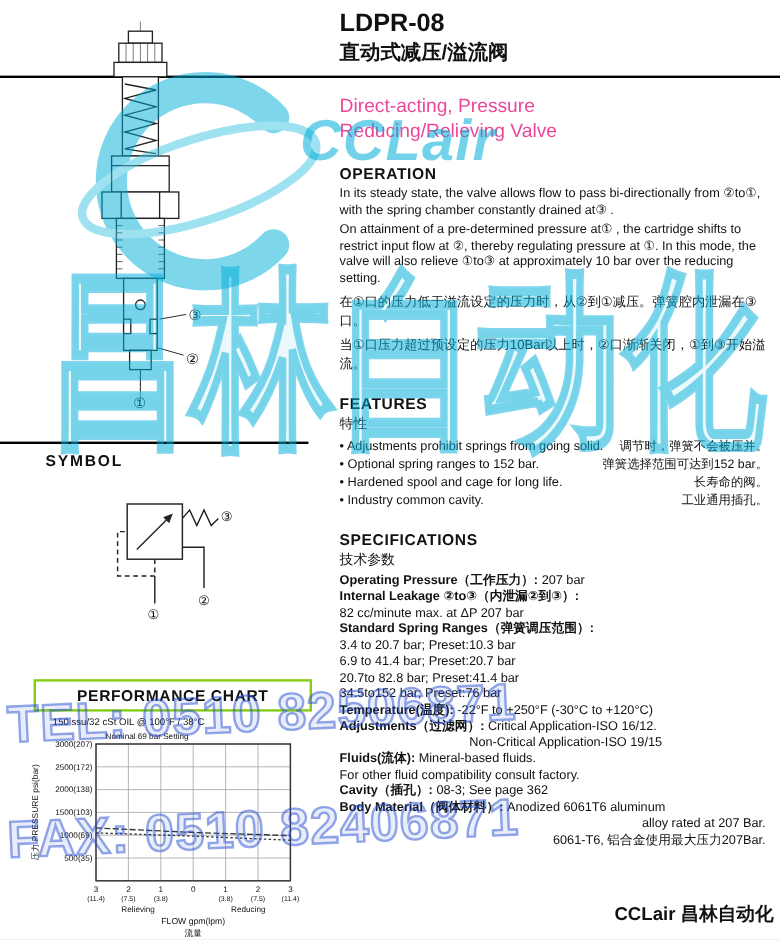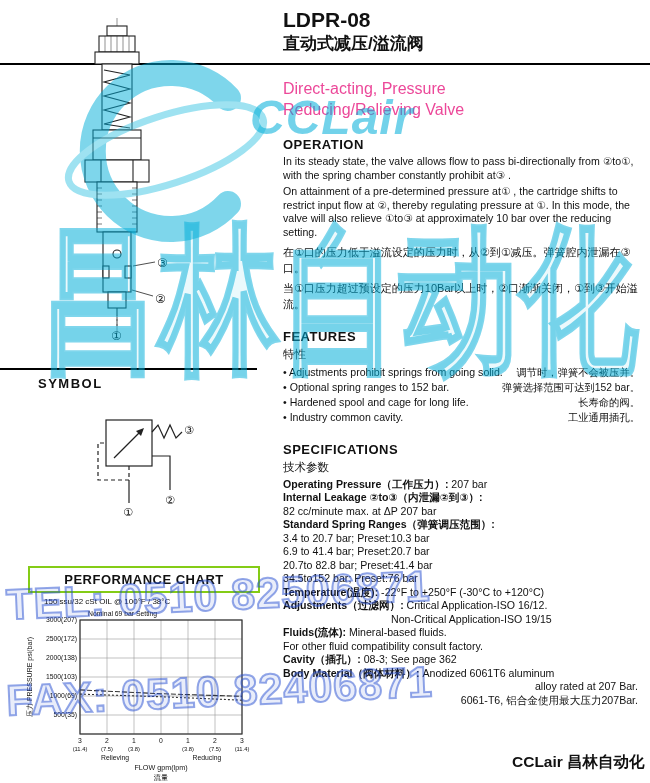--- a/index.html
+++ b/index.html
@@ -164,21 +164,21 @@
 
   <div class="right-col">
     <div class="model">LDPR-08</div>
     <div class="title-cn">直动式减压/溢流阀</div>
     <div class="subtitle">
       <div>Direct-acting, Pressure</div>
       <div>Reducing/Relieving Valve</div>
     </div>
 
     <div class="sec-heading">OPERATION</div>
-    <p class="body-en">In its steady state, the valve allows flow to pass bi-directionally from ②to①, with the spring chamber constantly prohibit at③ .</p>
+    <p class="body-en">In its steady state, the valve allows flow to pass bi-directionally from ②to①, with the spring chamber constantly drained at③ .</p>
     <p class="body-en">On attainment of a pre-determined pressure at① , the cartridge shifts to restrict input flow at ②, thereby regulating pressure at ①. In this mode, the valve will also relieve ①to③ at approximately 10 bar over the reducing setting.</p>
     <p class="body-cn">在①口的压力低于溢流设定的压力时，从②到①减压。弹簧腔内泄漏在③口。</p>
     <p class="body-cn">当①口压力超过预设定的压力10Bar以上时，②口渐渐关闭，①到③开始溢流。</p>
 
     <div class="sec-heading">FEATURES</div>
     <div class="sub-cn">特性</div>
     <div class="feat-list">
         <div class="feat-row">
           <span class="feat-en">• Adjustments prohibit springs from going solid.</span>
           <span class="feat-cn">调节时，弹簧不会被压并。</span>

